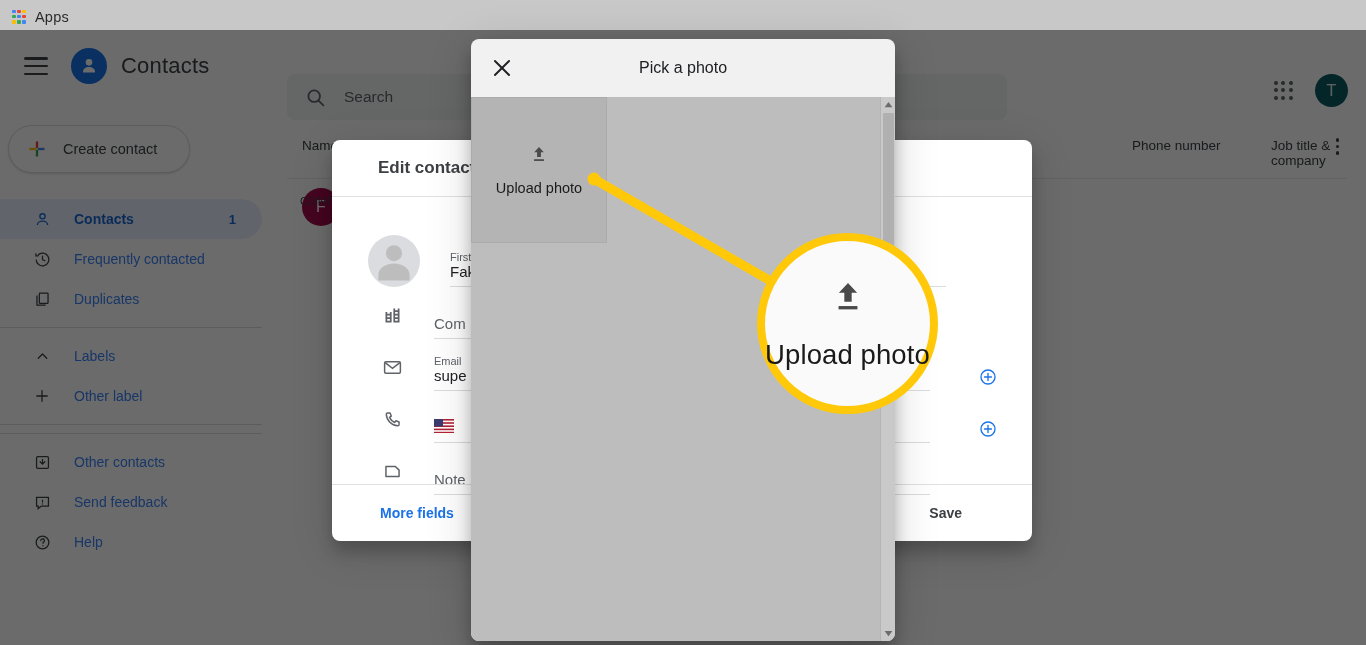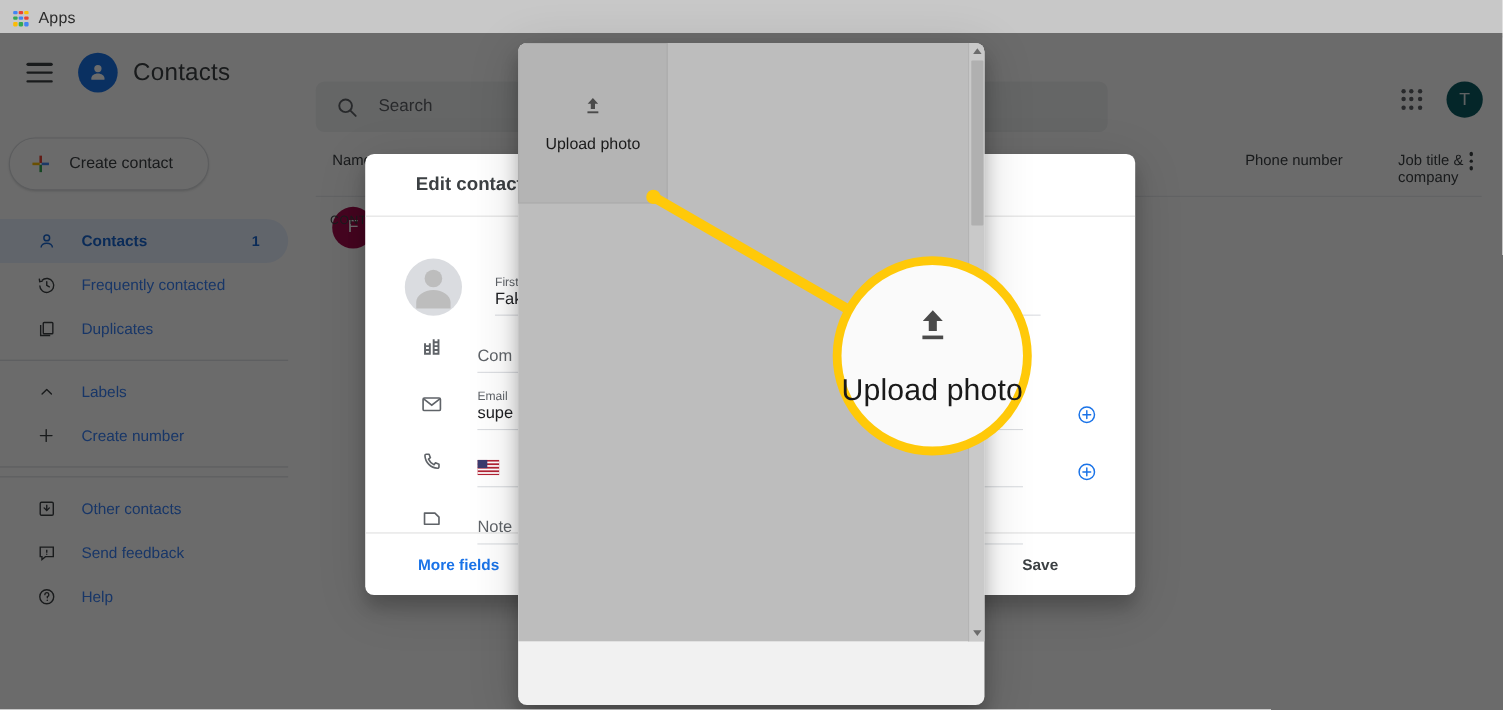--- a/index.html
+++ b/index.html
@@ -274,21 +274,21 @@
           <span>Labels</span>
         </div>
 
         <div class="nav-item">
           <span class="ico">
             <svg width="18" height="18" viewBox="0 0 24 24" fill="none" stroke="#3c4043" stroke-width="1.7">
               <line x1="12" y1="5" x2="12" y2="19" stroke-linecap="round"></line>
               <line x1="5" y1="12" x2="19" y2="12" stroke-linecap="round"></line>
             </svg>
           </span>
-          <span>Create number</span>
+          <span>Other label</span>
         </div>
 
         <div class="nav-sep"></div>
 
 
         <div class="nav-sep"></div>
 
         <div class="nav-item">
           <span class="ico">
             <svg width="19" height="19" viewBox="0 0 24 24" fill="none" stroke="#3c4043" stroke-width="1.6">
@@ -441,20 +441,29 @@
 
     <div class="ed-footer">
       <span class="more-fields">More fields</span>
       <span class="save-btn">Save</span>
     </div>
   </div>
 
   <div class="dimmer"></div>
 
   <div class="photo-dialog">
+    <div class="pd-header">
+      <span class="pd-close">
+        <svg width="26" height="26" viewBox="0 0 24 24" fill="none" stroke="#202124" stroke-width="1.8">
+          <line x1="5.5" y1="5.5" x2="18.5" y2="18.5" stroke-linecap="round"></line>
+          <line x1="18.5" y1="5.5" x2="5.5" y2="18.5" stroke-linecap="round"></line>
+        </svg>
+      </span>
+      <span class="pd-title">Pick a photo</span>
+    </div>
 
     <div class="pd-body">
       <div class="upload-tile">
         <span>
           <svg width="22" height="22" viewBox="0 0 24 24" fill="#4a4a4a">
             <path d="M12 3.4l5.2 5.6h-3.1v5.2h-4.2V9H6.8z"></path>
             <rect x="6.6" y="16.6" width="10.8" height="1.9"></rect>
           </svg>
         </span>
         <span class="upload-label">Upload photo</span>

